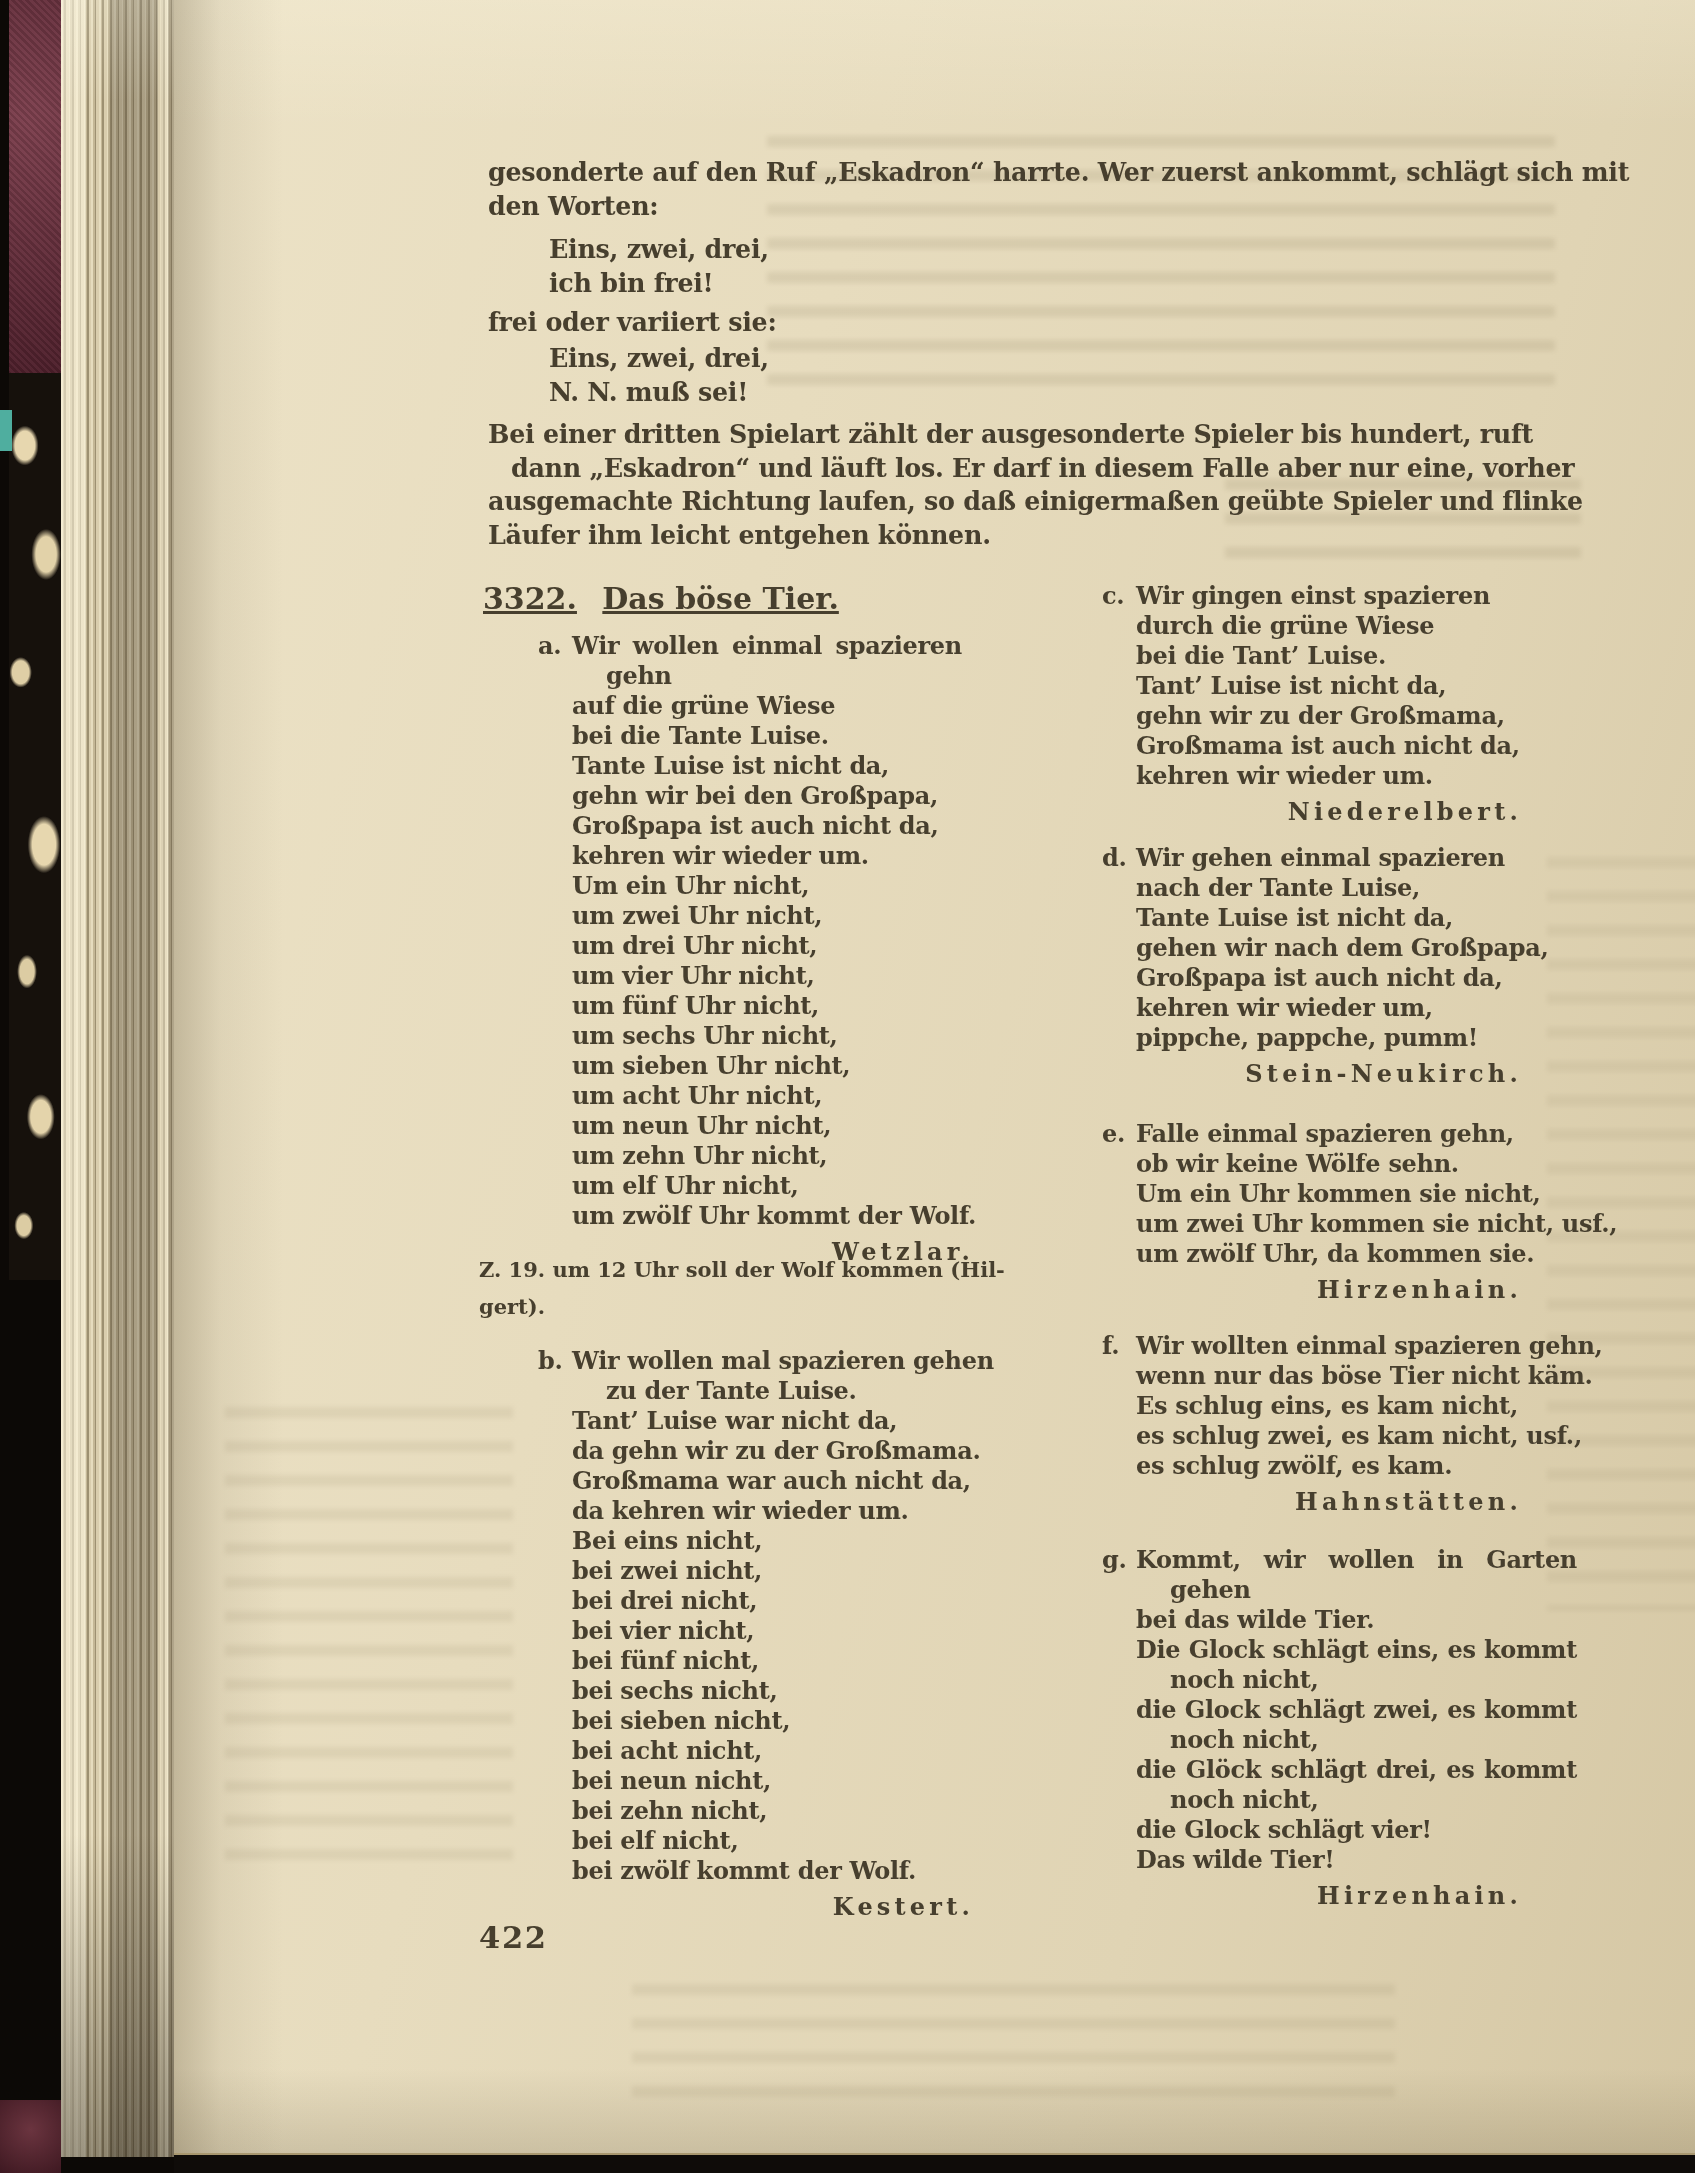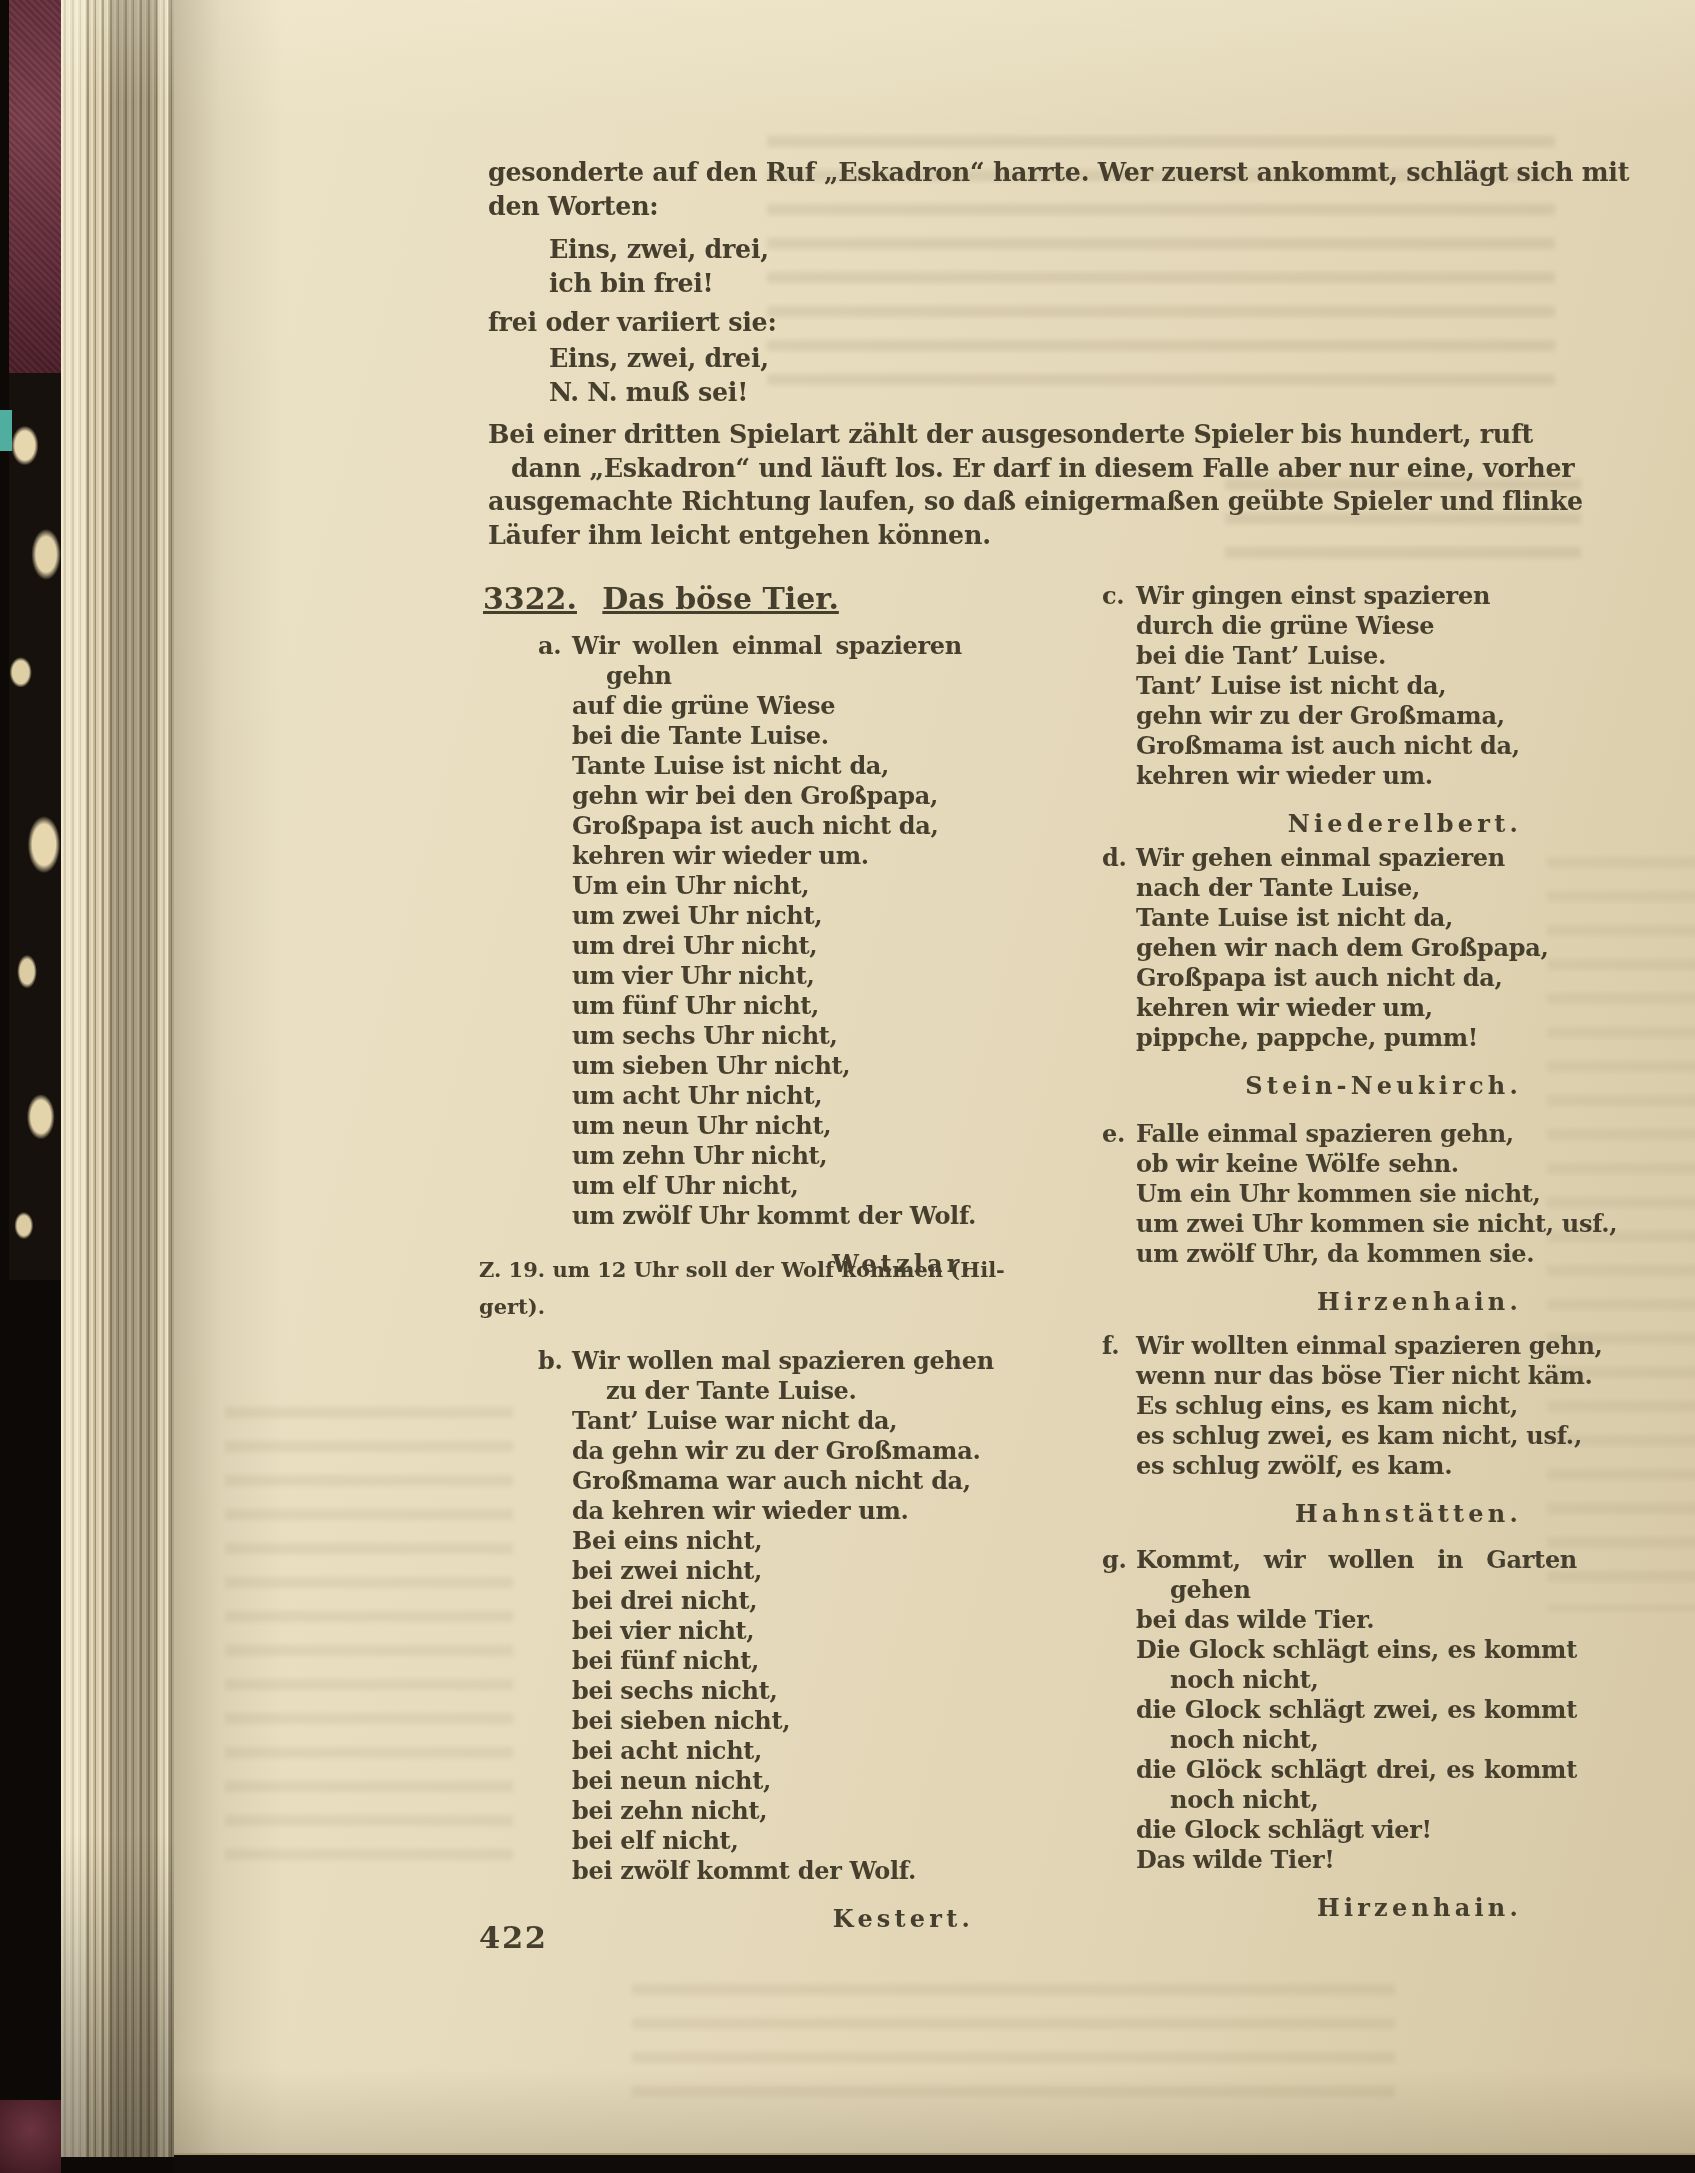--- a/index.html
+++ b/index.html
@@ -76,21 +76,21 @@
   .heading { position:absolute; left:309px; top:581px; font-size:30px; font-weight:700; white-space:nowrap;text-decoration:underline; }
   .heading .num { margin-right:25.4px; }
   .verse-block { position:absolute; font-size:24px; font-weight:700; letter-spacing:-0.3px; }
   .vlabel { position:absolute; left:0; top:0; }
   .vlines { margin-left:34px; }
   .col-left  .vlines { width:390px; }
   .col-right .vlines { width:441px; }
   .vline { height:30px; line-height:30px; white-space:nowrap; }
   .vline.ind { padding-left:34px; }
   .vline.w { white-space:normal; text-align:justify; text-align-last:justify; }
-  .vattr { margin-top:18px; height:30px; line-height:30px; text-align:right; letter-spacing:4.2px; }
+  .vattr { margin-top:6px; height:30px; line-height:30px; text-align:right; letter-spacing:4.2px; }
   .col-left  .vattr { width:436px; }
   .col-right .vattr { width:420px; }
   .footnote-line { position:absolute; white-space:nowrap; font-size:21px; font-weight:700; }
   .page-number { position:absolute; left:305px; top:1919px; font-size:30.5px; font-weight:700; letter-spacing:1.7px; }
 </style>
 </head>
 <body>
 
 <div class="spine">
   <div class="leather-top"></div>

